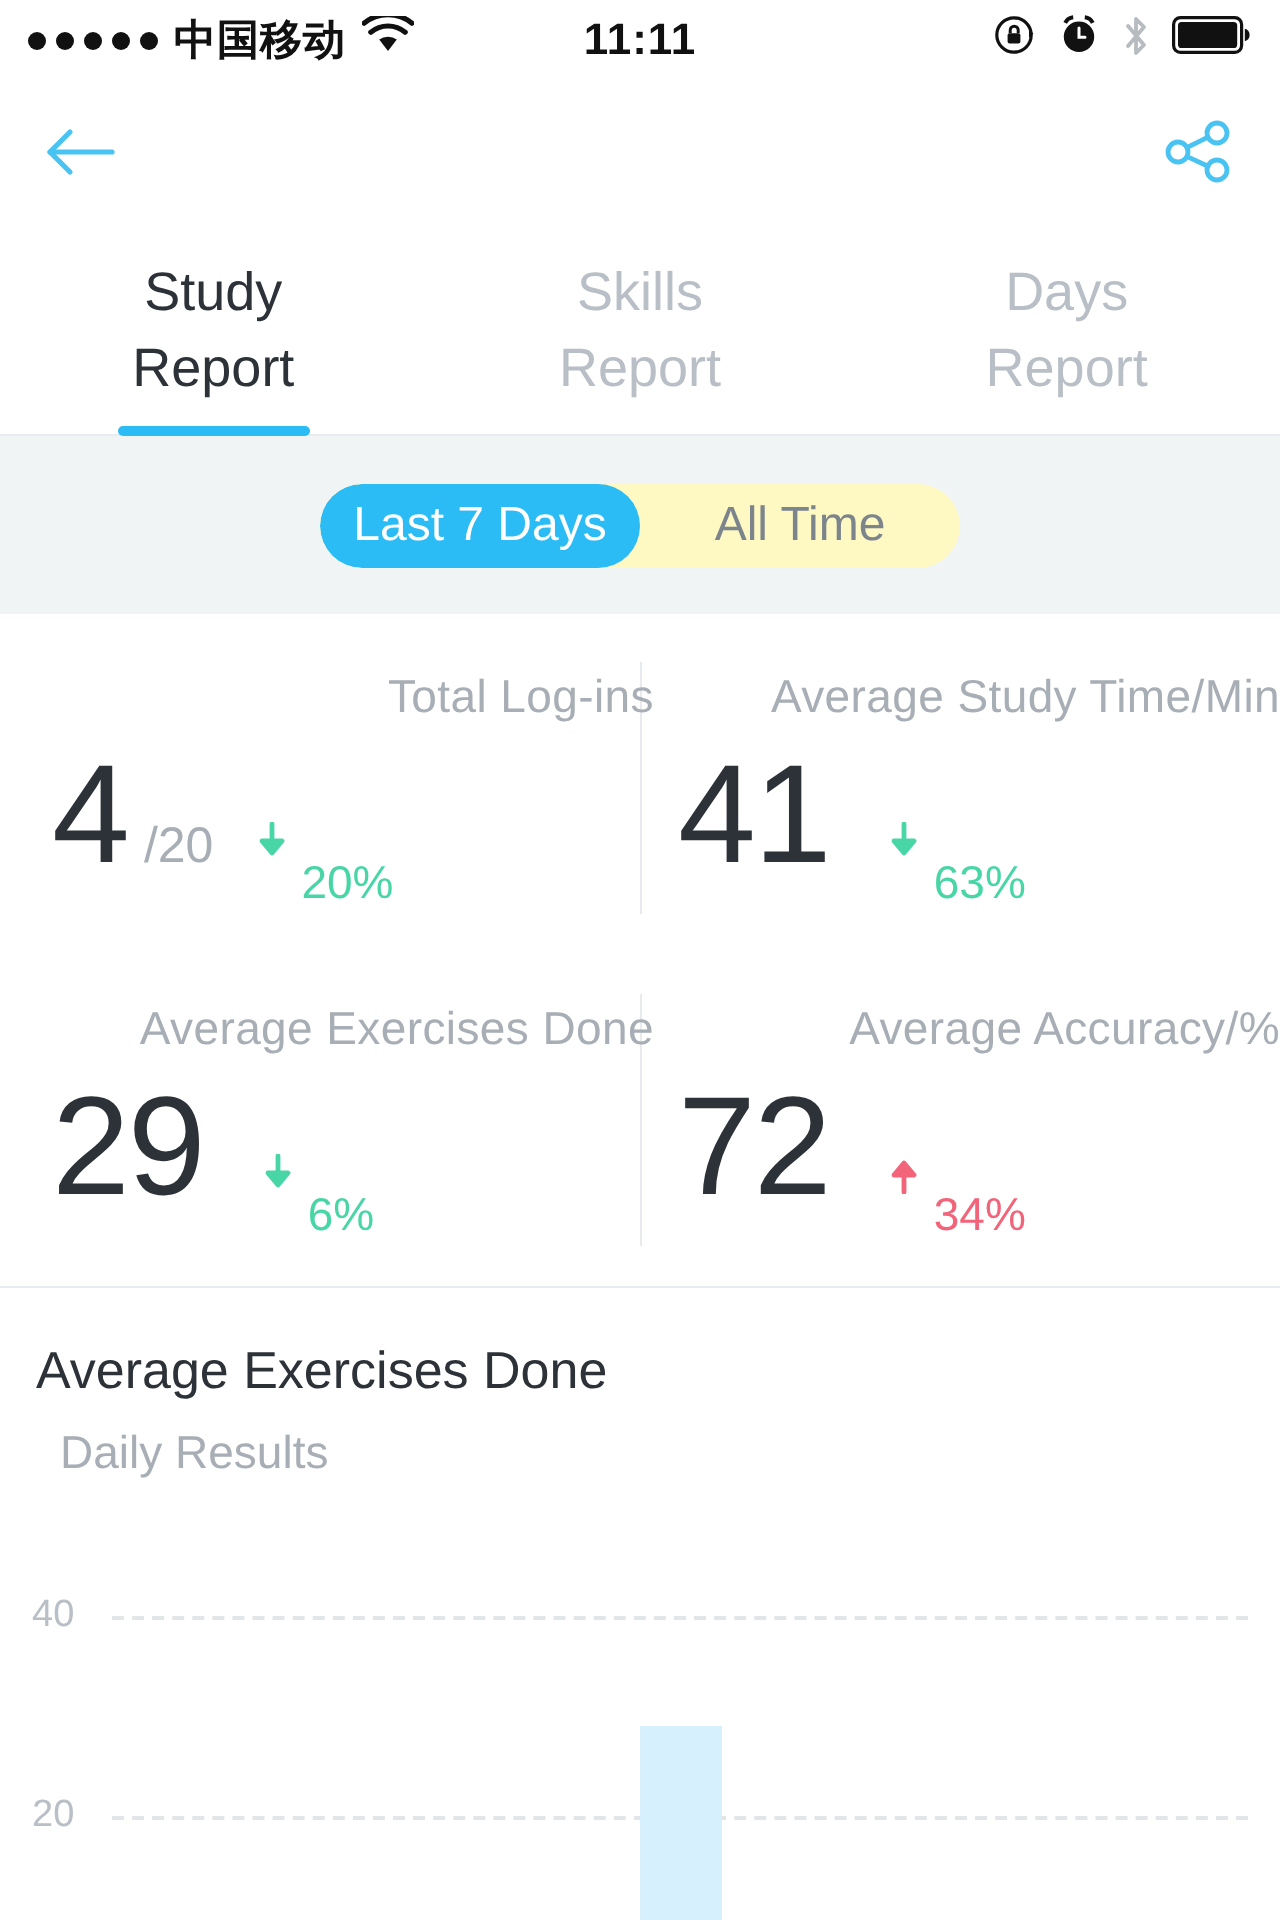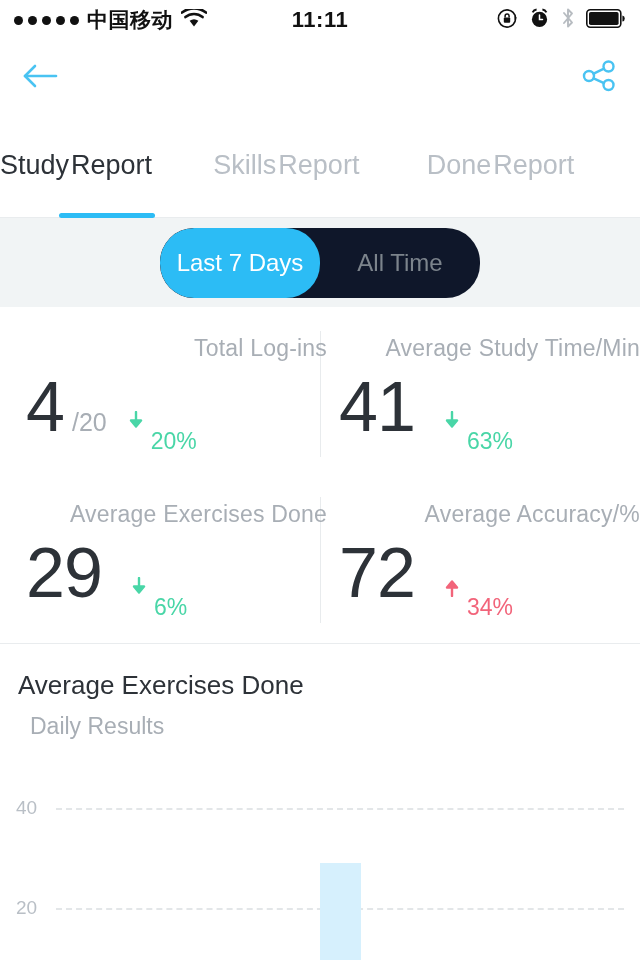--- a/index.html
+++ b/index.html
@@ -103,21 +103,23 @@
   .tabs {
     height: 106px;
     background: #ffffff;
     display: flex;
     border-bottom: 1px solid #e9ecee;
     position: relative;
   }
   .tab {
     flex: 1;
     display: flex;
-    align-items: center;
+    flex-direction: column;
+    align-items: center;
+    justify-content: center;
     gap: 2px;
     position: relative;
     cursor: pointer;
   }
   .tab span {
     font-size: 27px;
     line-height: 36px;
     color: #b9bfc6;
     font-weight: 400;
   }
@@ -137,23 +139,23 @@
   
   .segment-wrap {
     height: 89px;
     background: #f1f4f5;
     display: flex;
     align-items: center;
     justify-content: center;
   }
   .segment {
     display: flex;
-    background: #0f172a;
+    background: #fef9c3;
     border-radius: 34px;
-    height: 70px;
+    height: 42px;
     width: 320px;
     overflow: hidden;
   }
   .seg-btn {
     flex: 1;
     display: flex;
     align-items: center;
     justify-content: center;
     font-size: 24px;
     color: #7c848c;
@@ -353,21 +355,21 @@
   <div class="tabs">
     <div class="tab active">
       <span>Study</span>
       <span>Report</span>
     </div>
     <div class="tab">
       <span>Skills</span>
       <span>Report</span>
     </div>
     <div class="tab">
-      <span>Done</span>
+      <span>Days</span>
       <span>Report</span>
     </div>
   </div>
 
   <div class="segment-wrap">
     <div class="segment">
       <button class="seg-btn active">Last 7 Days</button>
       <button class="seg-btn">All Time</button>
     </div>
   </div>

